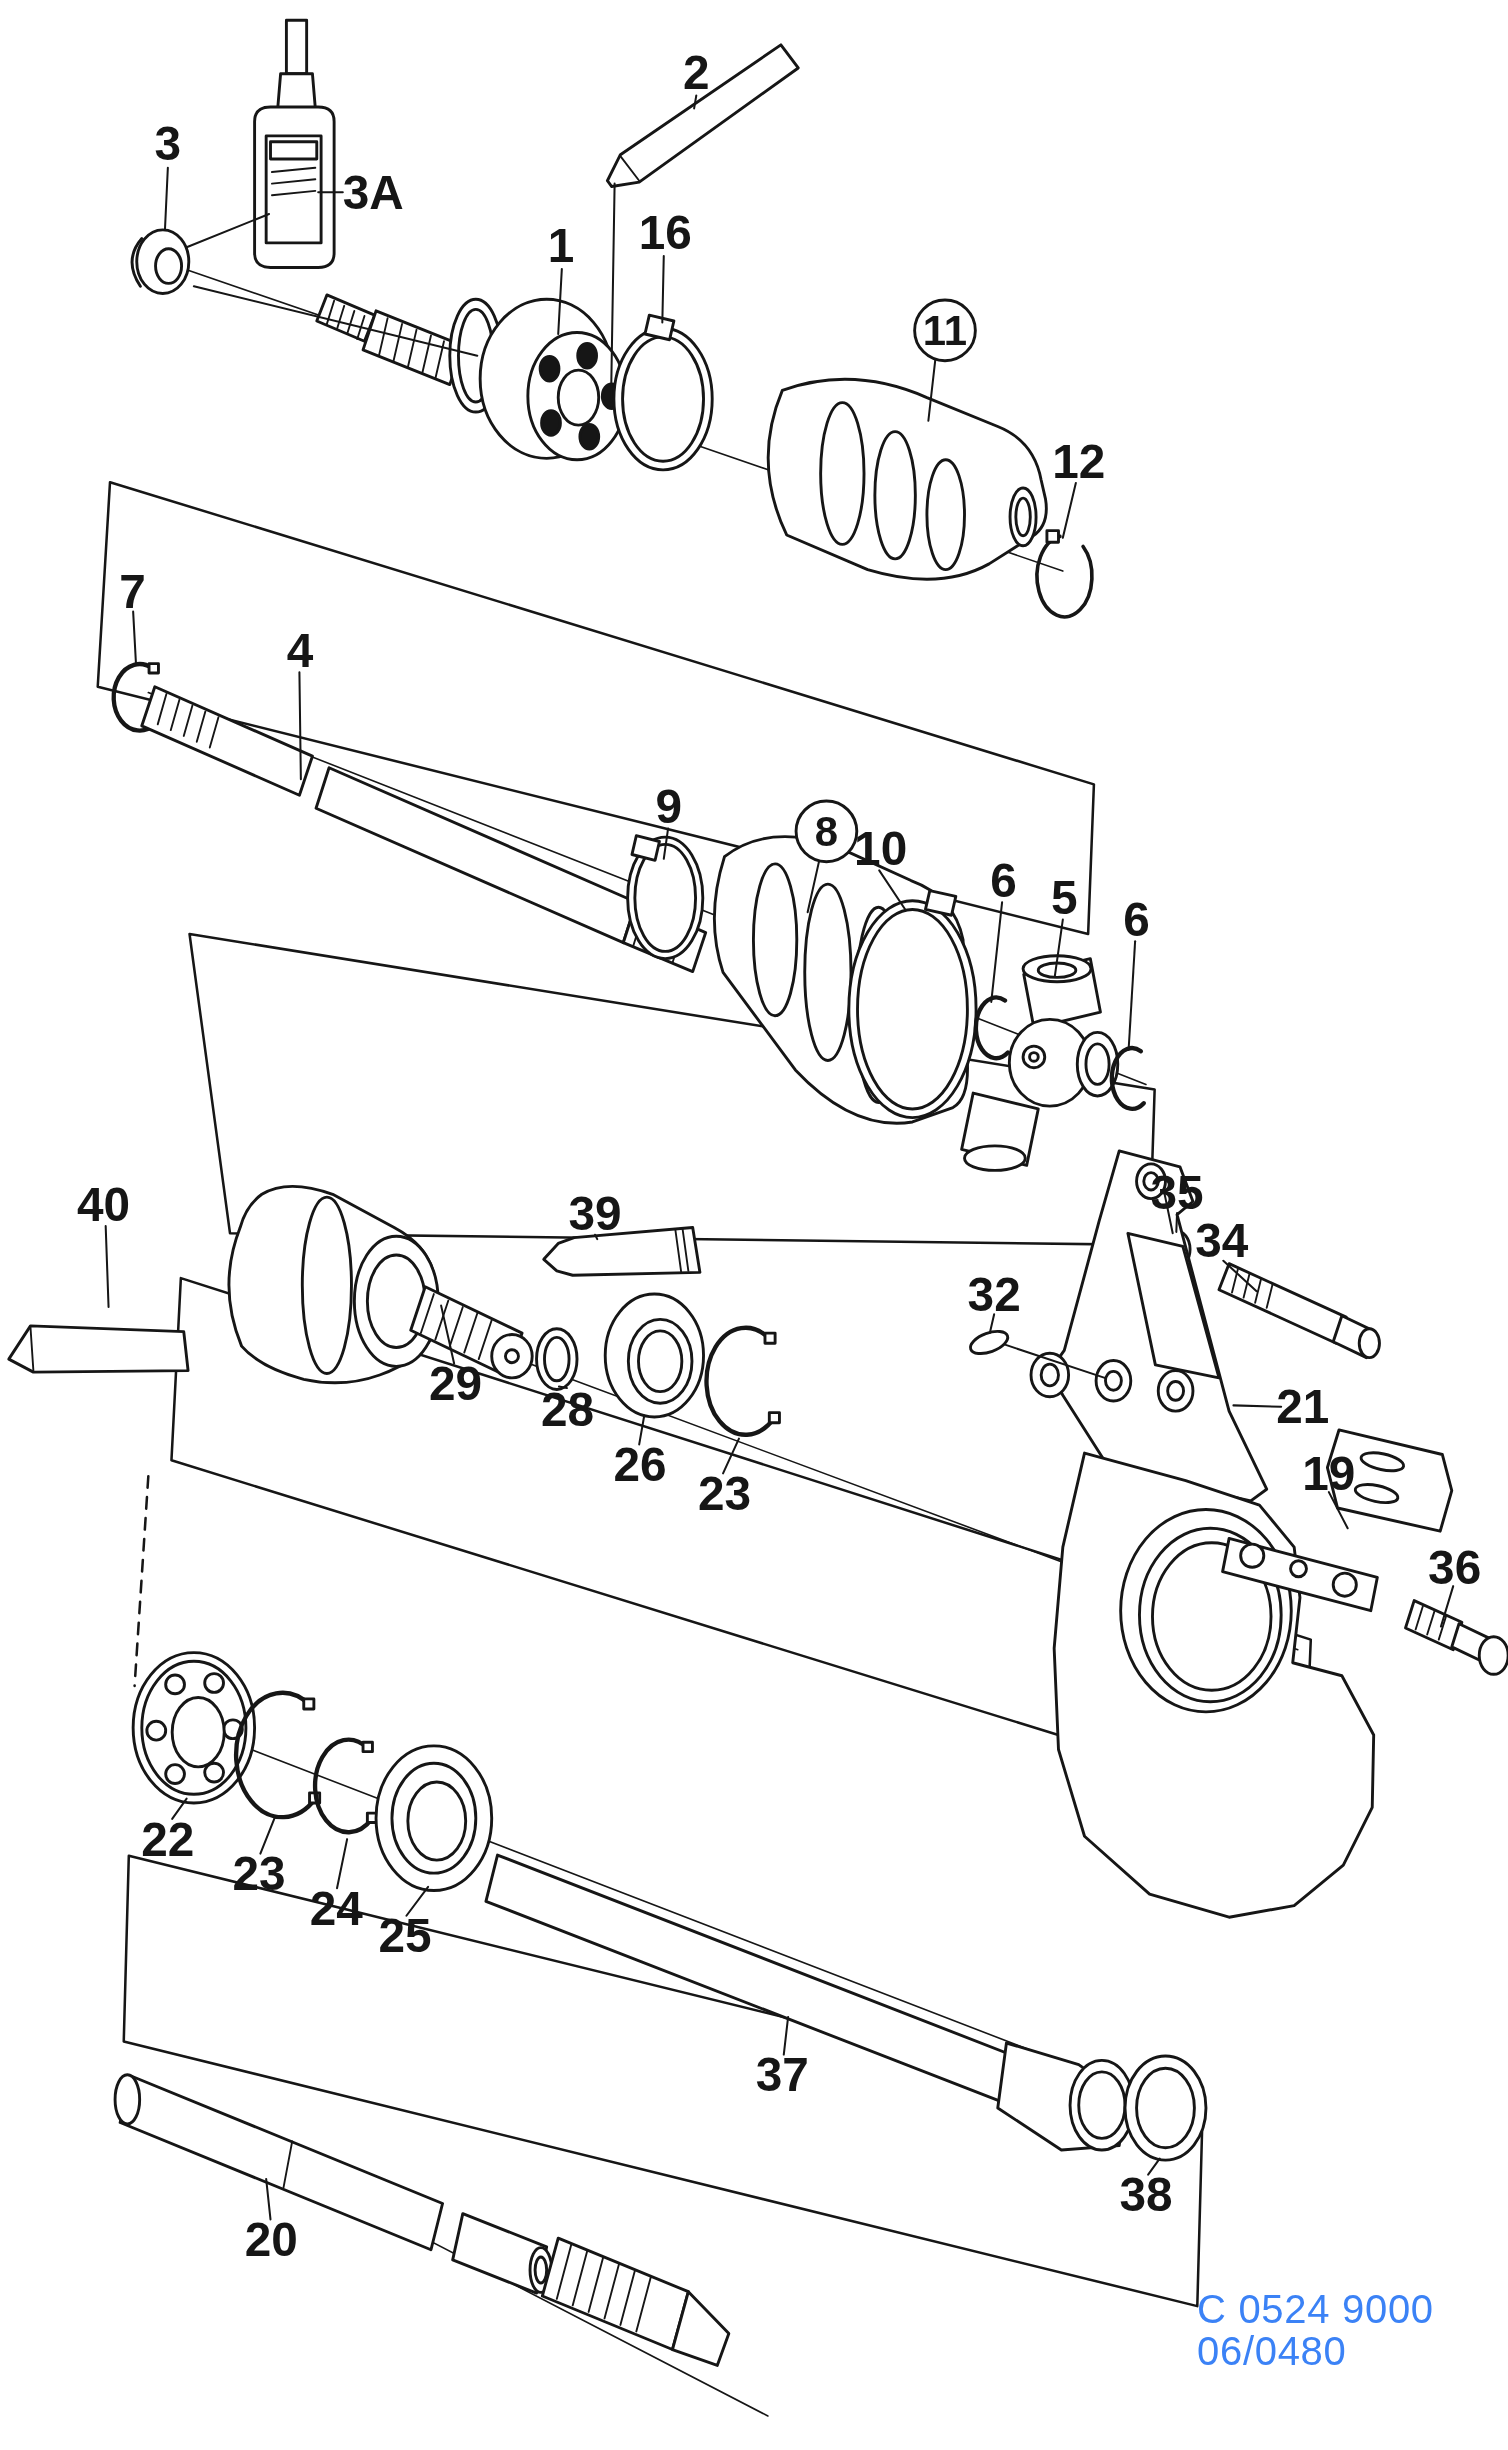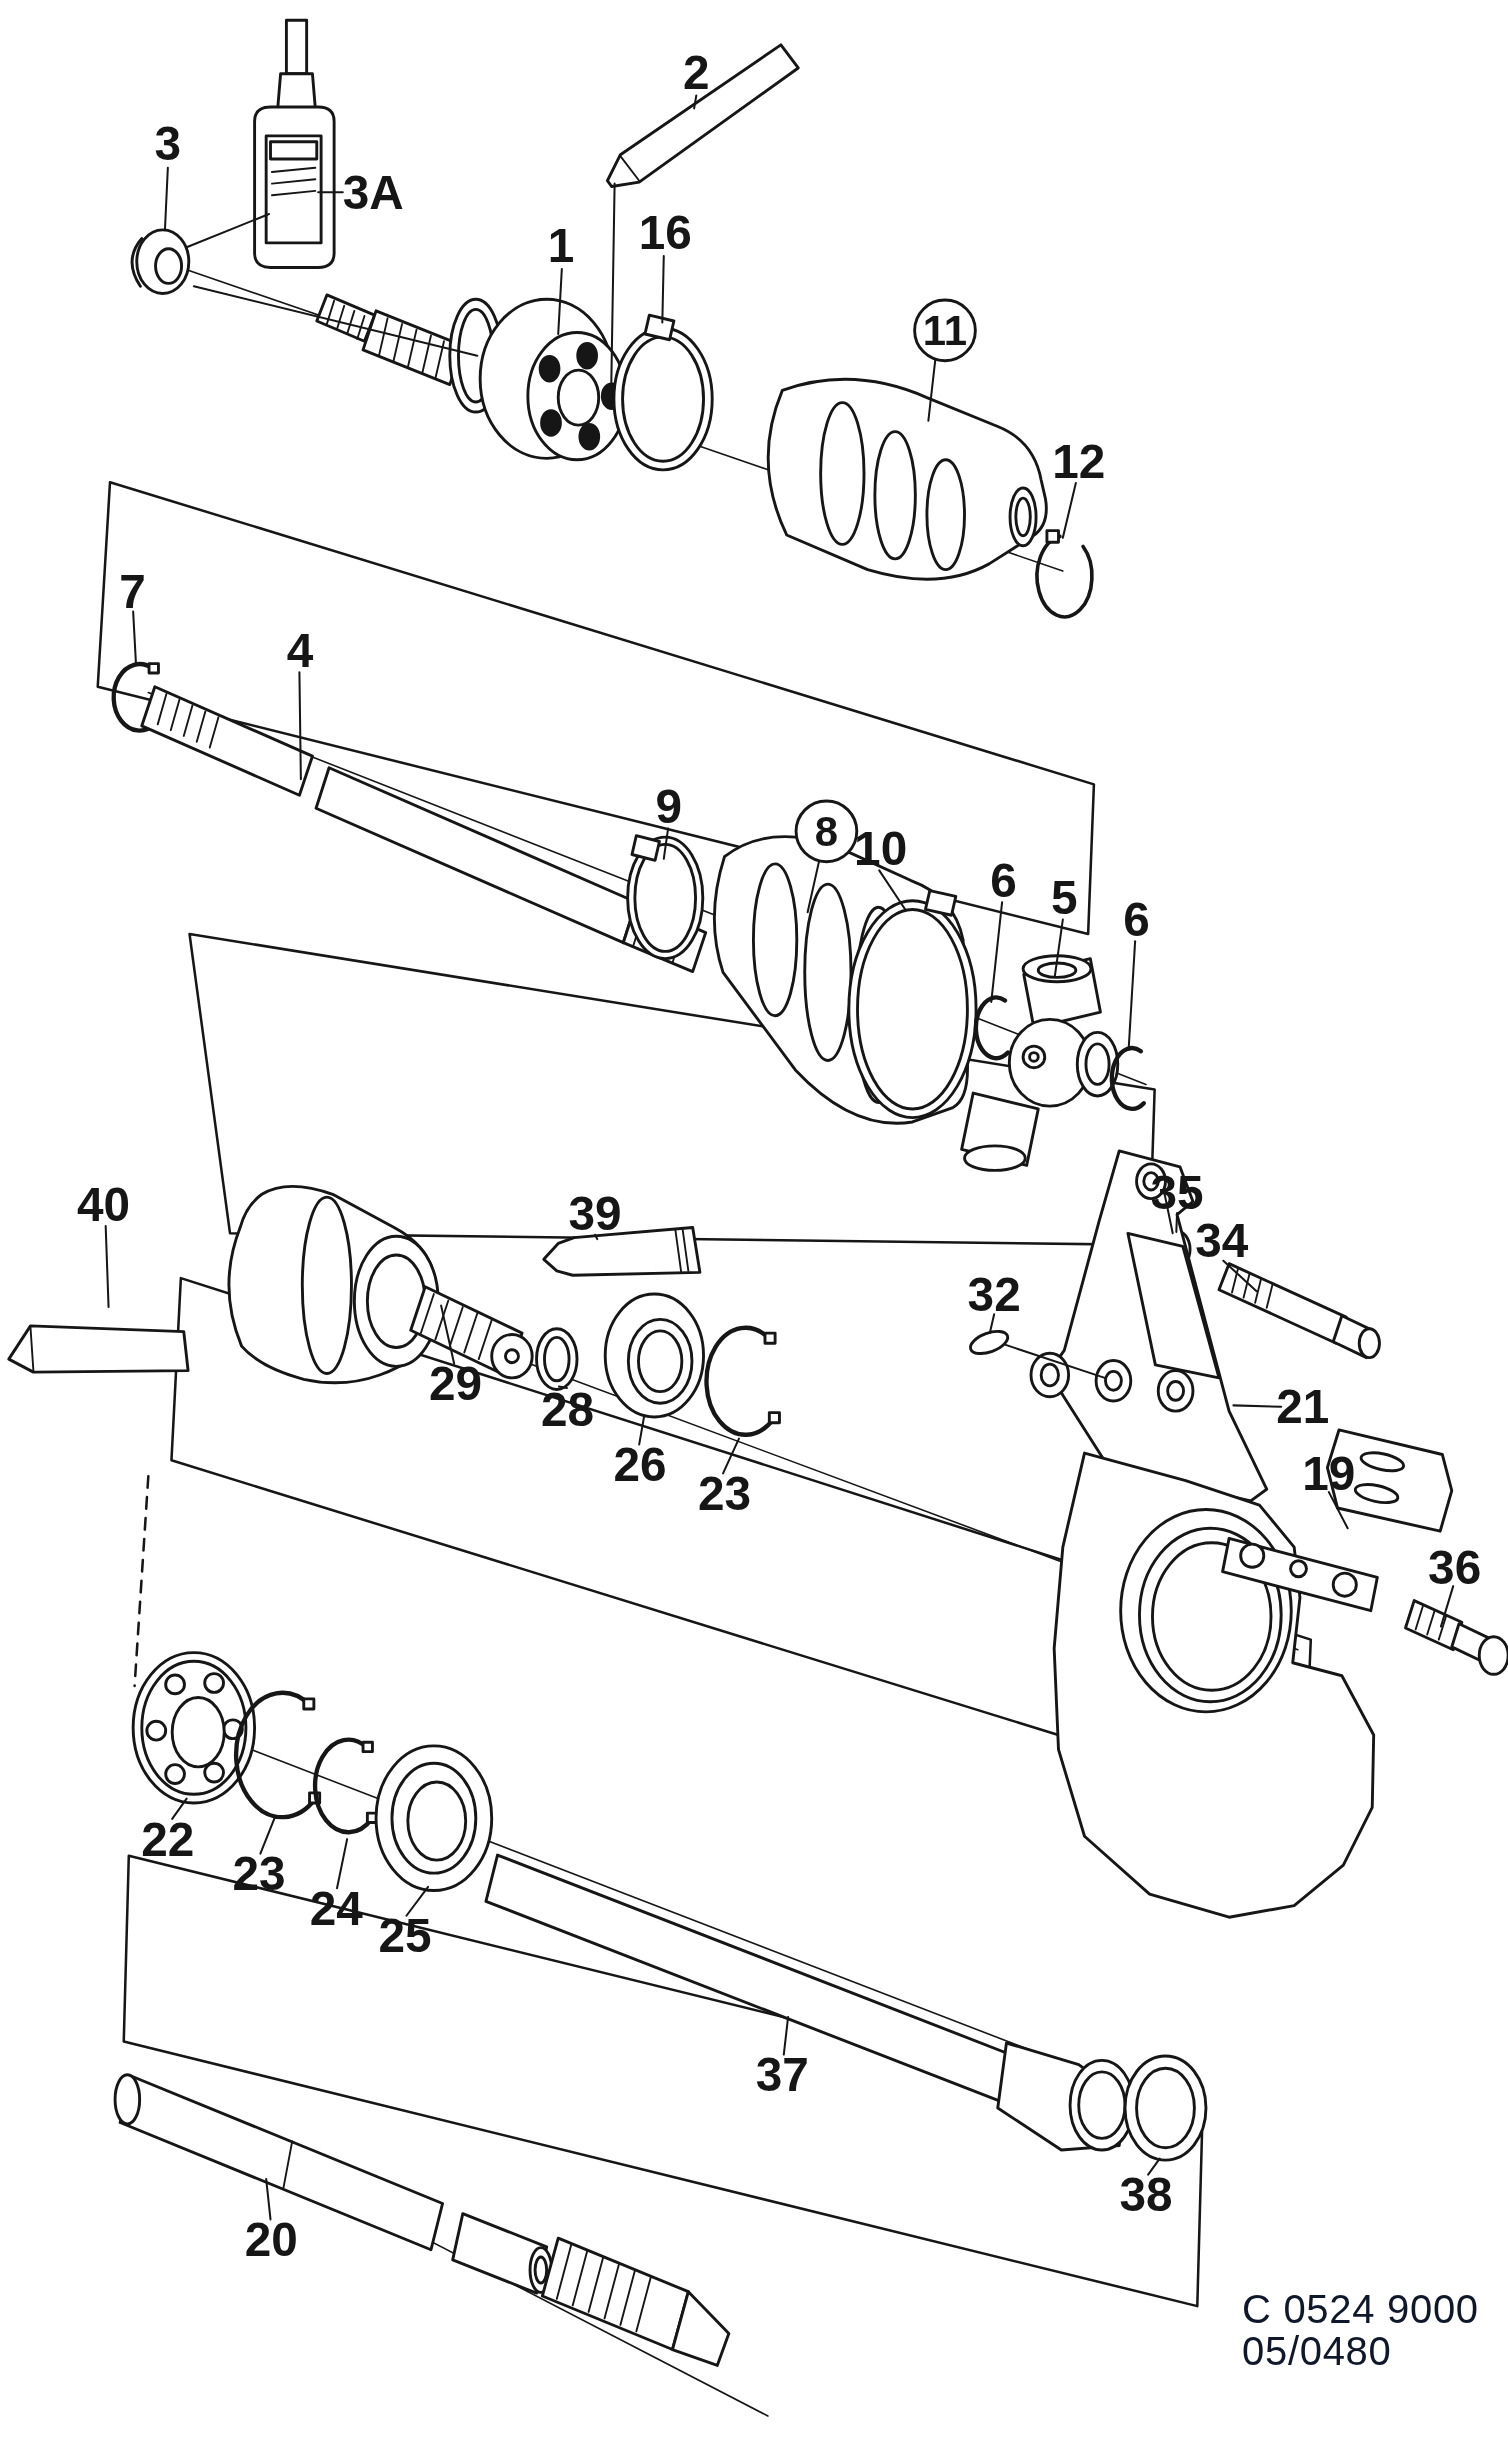--- a/index.html
+++ b/index.html
@@ -1,20 +1,20 @@
 <!DOCTYPE html>
 <html style="font-size:11.6px"><head>
 <meta charset="utf-8">
 <style>
   html,body{margin:0;padding:0;background:#ffffff;}
   .stage{position:relative;width:1509px;height:2450px;background:#ffffff;overflow:hidden;
          font-family:"Liberation Sans", sans-serif;}
   .stage svg{position:absolute;left:0;top:0;width:1509px;height:2450px;}
   .stage svg *{stroke-linecap:round;stroke-linejoin:round;}
-  .footer-line{position:absolute;left:1242px;font-size:40px;line-height:1.0;color:#0f172a;
+  .footer-line{position:absolute;left:1197px;font-size:40px;line-height:1.0;color:#3b82f6;
                letter-spacing:0.7px;white-space:nowrap;}
   #footer-code{top:2289px;}
   #footer-date{top:2331px;}
 </style>
 </head>
 <body>
 
 <div class="stage">
   <svg id="diagram" xmlns="http://www.w3.org/2000/svg" viewBox="0 0 2087 3389">
       <path d="M152,667 L1513,1085 L1505,1292 L135,950 Z" fill="none" stroke="#161616" stroke-width="3.5"></path>
@@ -419,15 +419,15 @@
         <text x="1082" y="2870" fill="#161616" text-anchor="middle" dominant-baseline="central" font-size="66" font-weight="bold" font-family="&quot;Liberation Sans&quot;, sans-serif">37</text>
       </g>
       <g>
         <text x="1585" y="3036" fill="#161616" text-anchor="middle" dominant-baseline="central" font-size="66" font-weight="bold" font-family="&quot;Liberation Sans&quot;, sans-serif">38</text>
       </g>
       <g>
         <text x="375" y="3098" fill="#161616" text-anchor="middle" dominant-baseline="central" font-size="66" font-weight="bold" font-family="&quot;Liberation Sans&quot;, sans-serif">20</text>
       </g>
     </svg>
   <div id="footer-code" class="footer-line">C 0524 9000</div>
-  <div id="footer-date" class="footer-line">05/0480</div>
+  <div id="footer-date" class="footer-line">06/0480</div>
 </div>
 
 
 </body></html>

